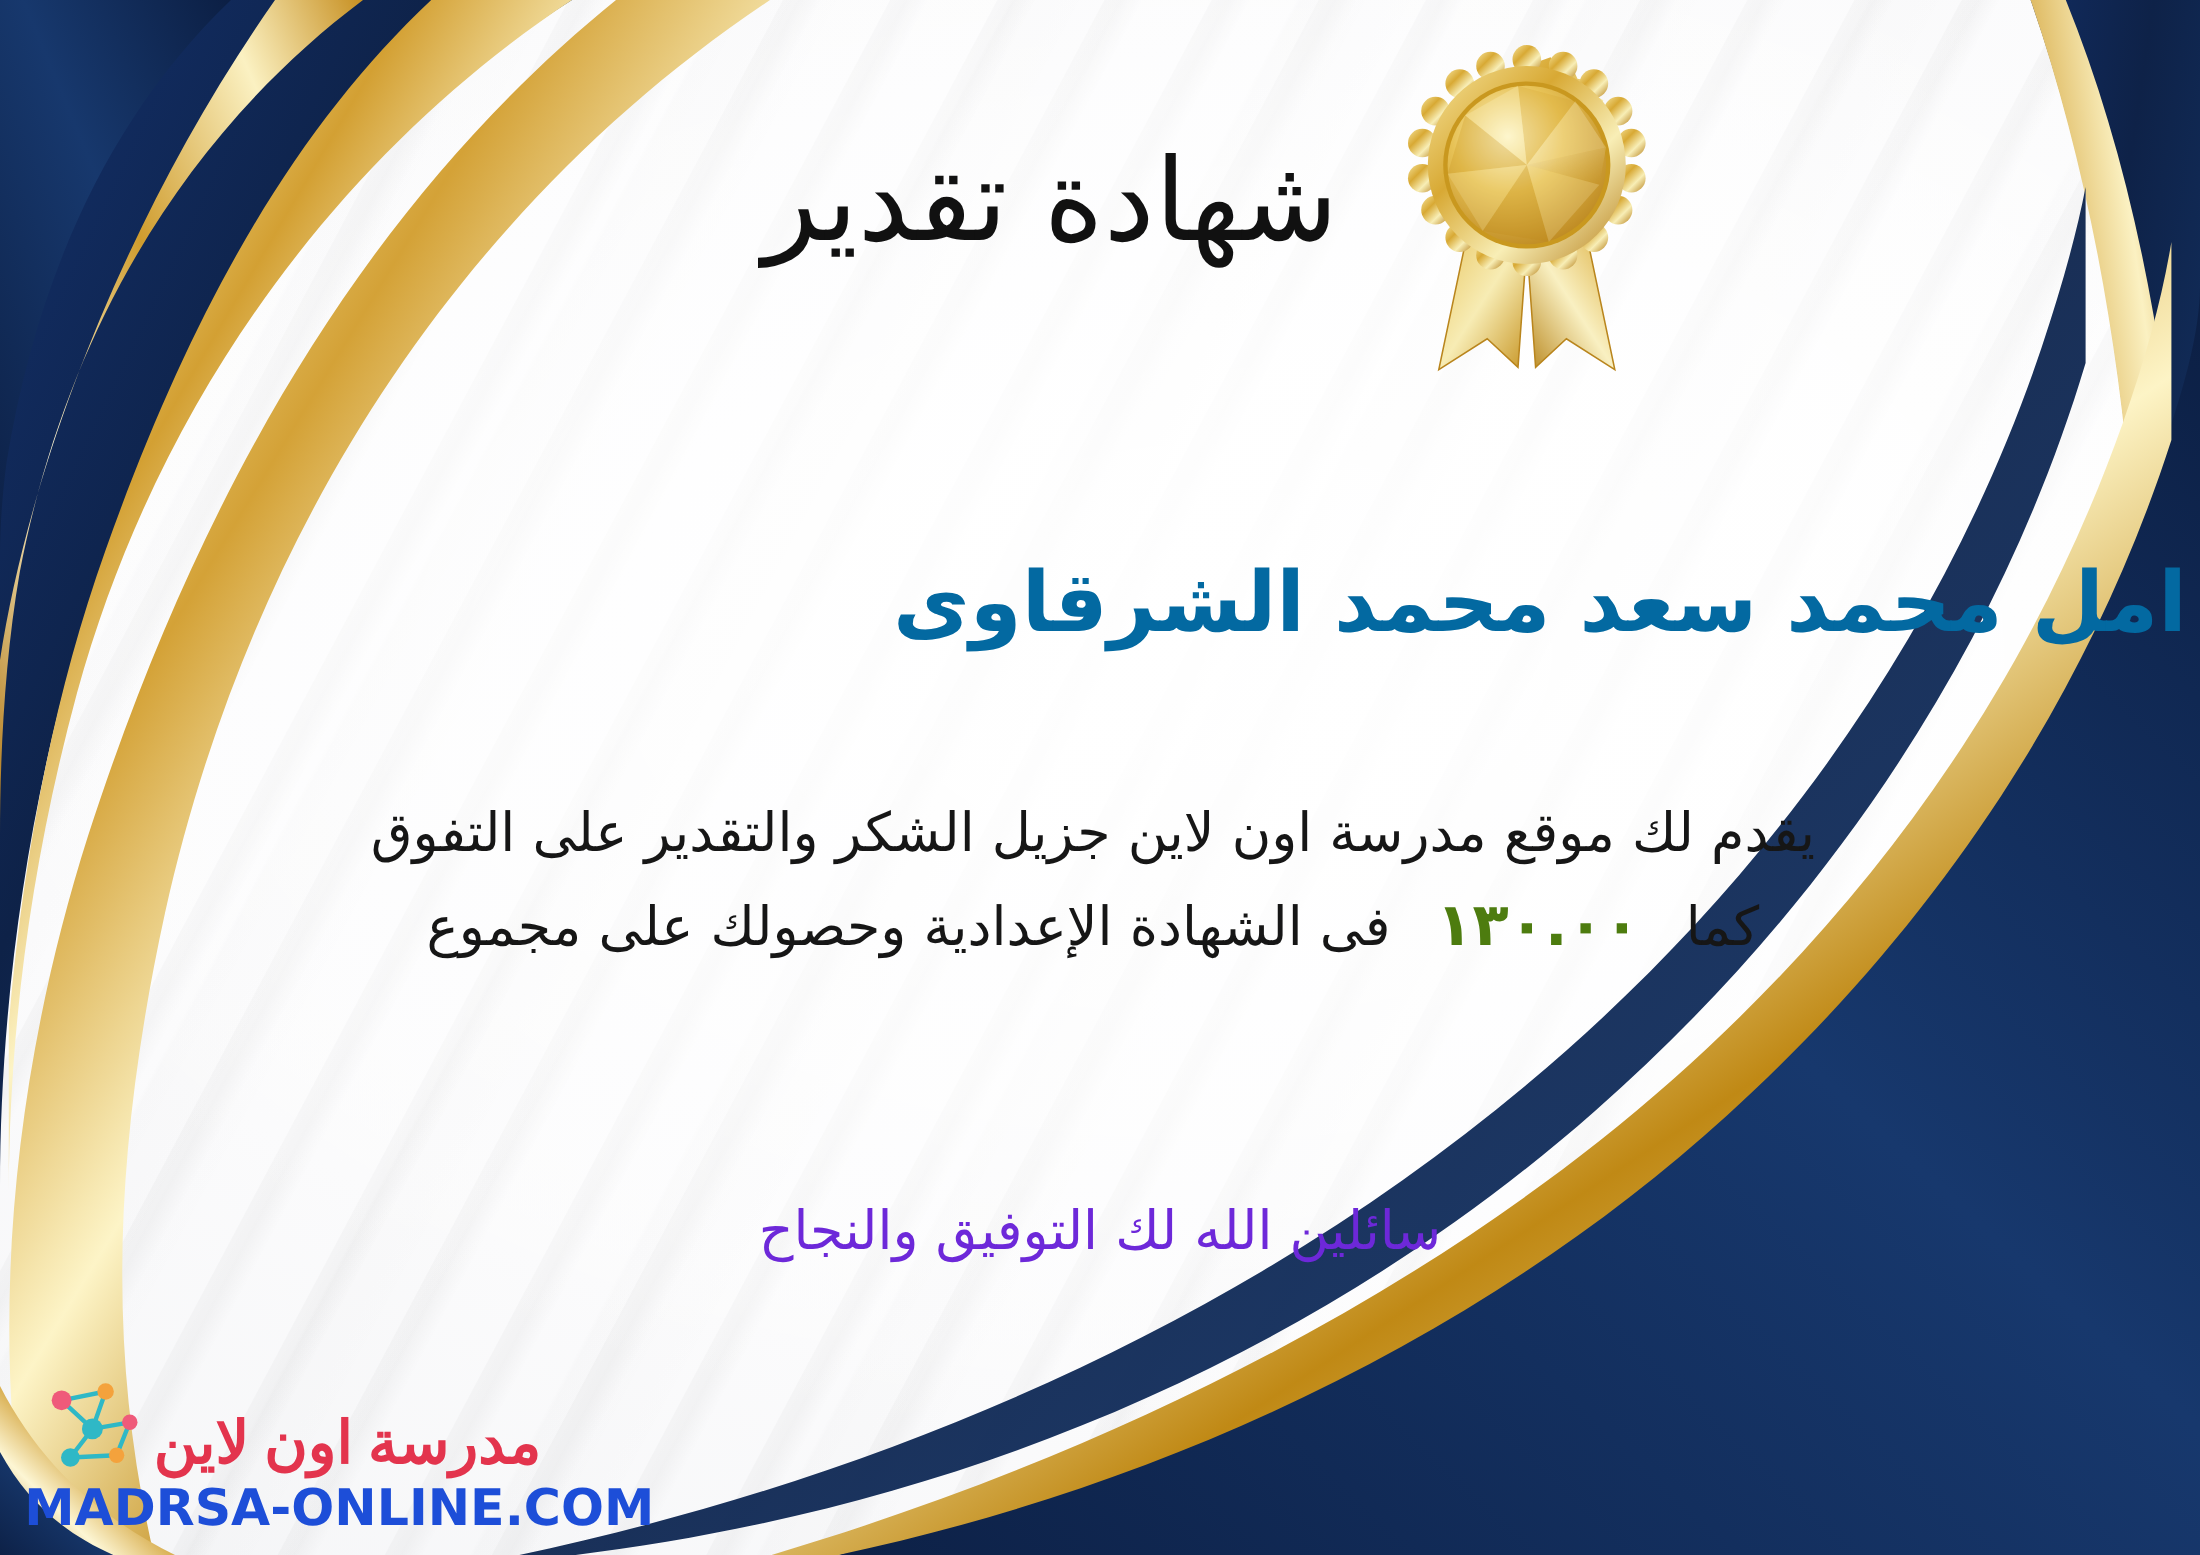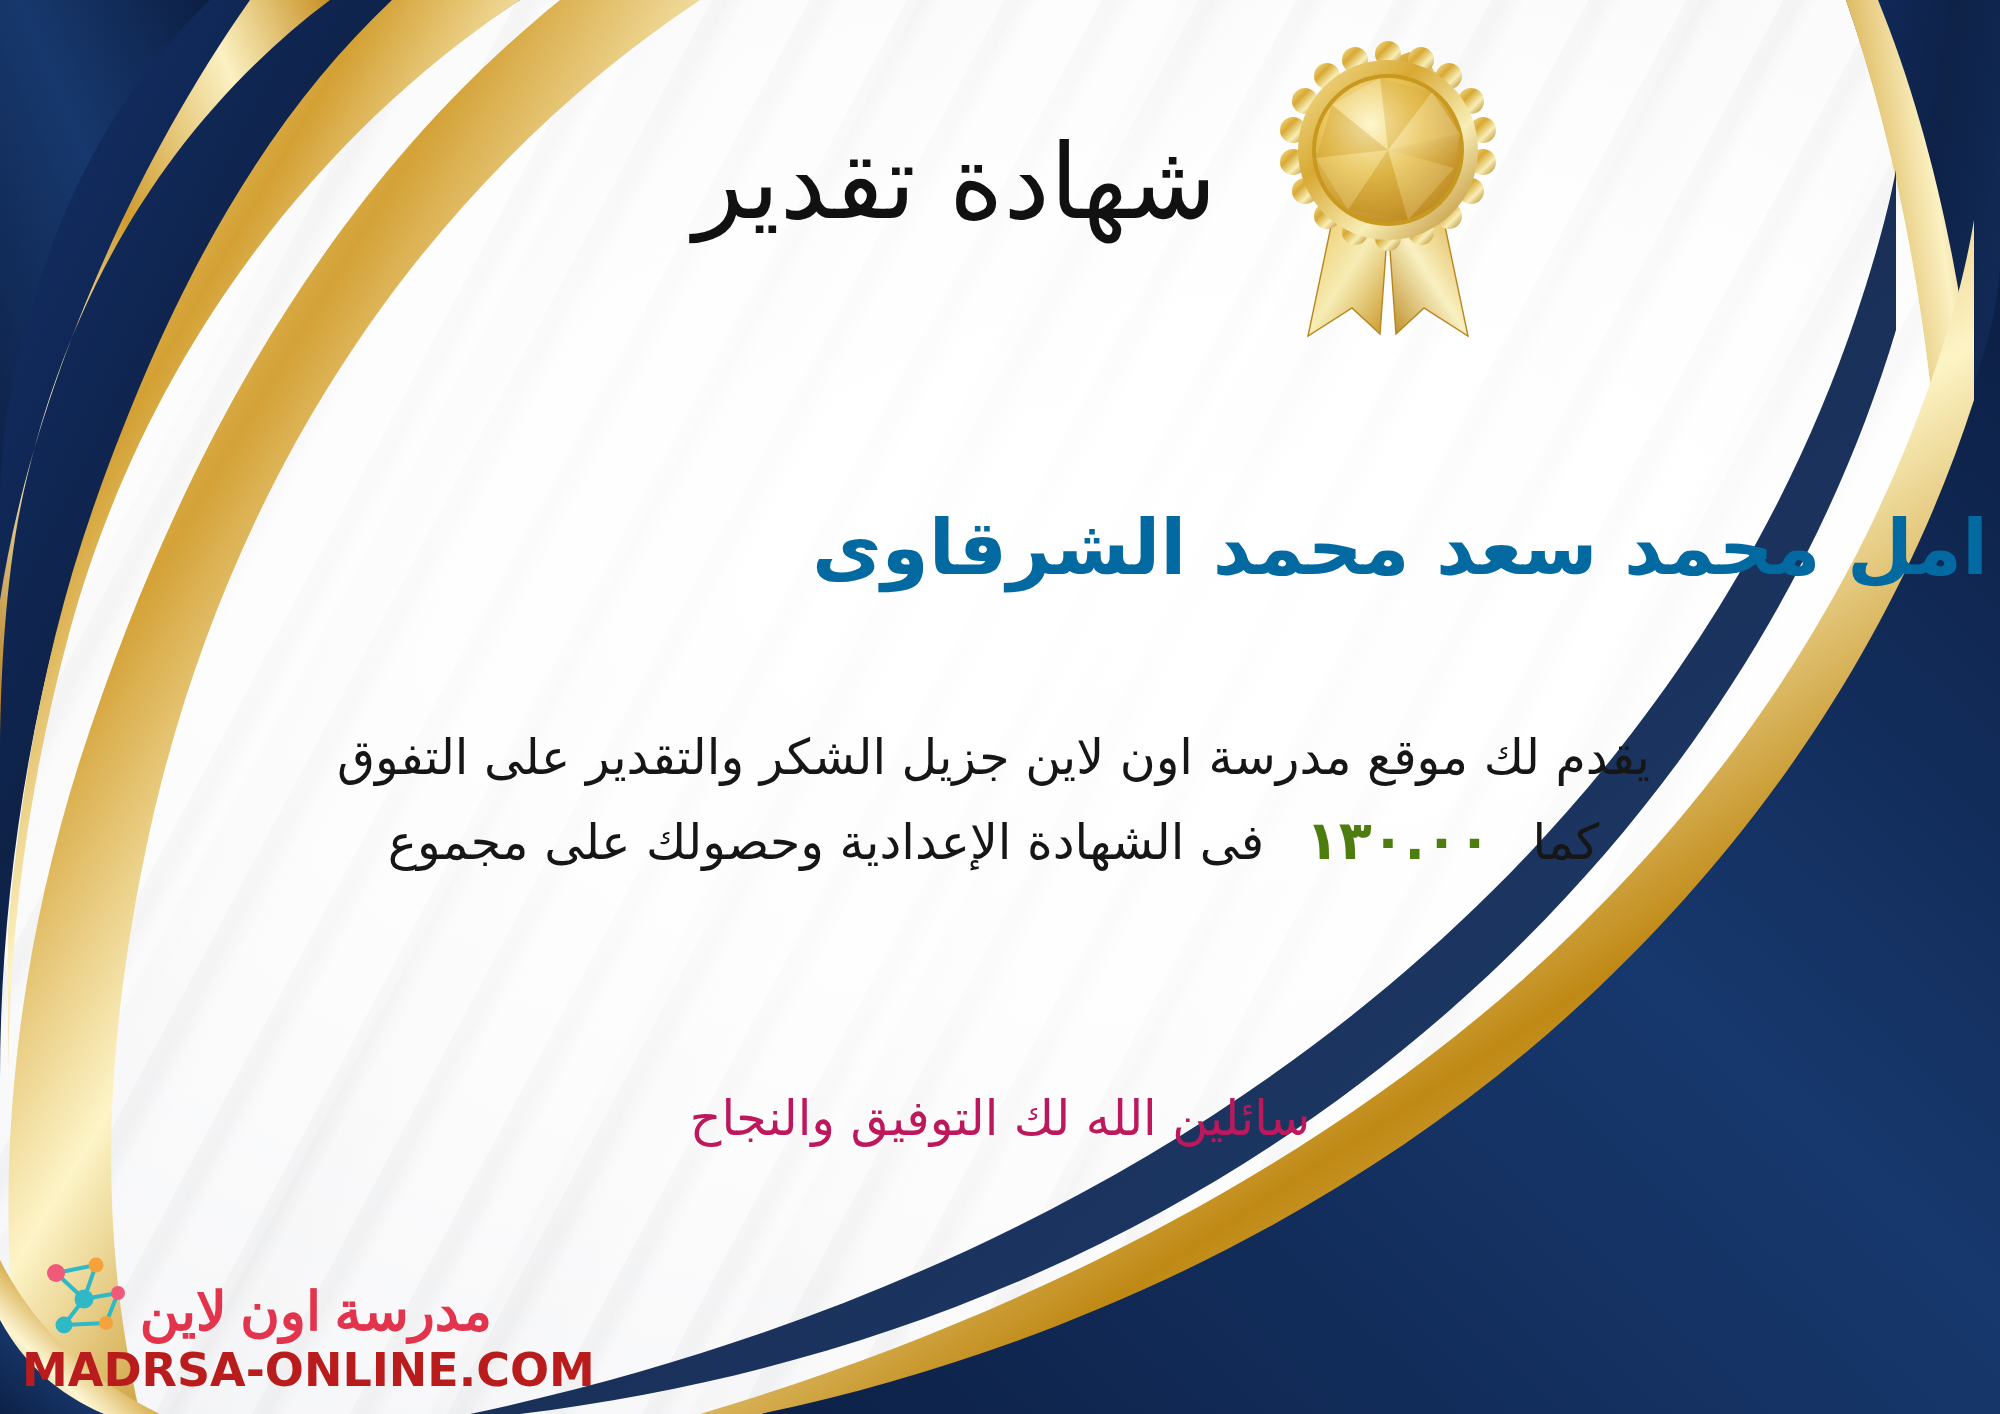--- a/index.html
+++ b/index.html
@@ -68,39 +68,39 @@
     color:#161616;font-weight:400;
   }
   .body-line{display:block;white-space:nowrap;}
   .grade{
     color:#4d7c0f;font-weight:700;font-size:54px;
     padding:0 26px;
   }
   .wish{
     position:absolute;top:1085px;left:0;right:0;
     text-align:center;
-    font-size:49px;line-height:1.4;color:#be185d;
+    font-size:49px;line-height:1.4;color:#6d28d9;
   }
 
   
   .seal{position:absolute;top:40px;left:1268px;width:240px;height:300px;}
   .seal svg{width:240px;height:300px;display:block;}
 
   
   .brand{
     position:absolute;left:22px;bottom:30px;
     width:470px;height:135px;direction:rtl;
   }
   .brand-row{display:flex;align-items:flex-end;gap:10px;font-family:Liberation Serif, serif;}
   .brand-ar{
     font-size:54px;font-weight:700;color:#e3344d;
     line-height:1.05;letter-spacing:-1px;white-space:nowrap;
   }
   .brand-url{
-    font-size:46px;font-weight:700;color:#b91c1c;
+    font-size:46px;font-weight:700;color:#1d4ed8;
     letter-spacing:0px;direction:ltr;text-align:left;
     margin-top:2px;white-space:nowrap;
   }
   .brand-mark{width:96px;height:92px;flex:0 0 96px;}
   .brand-mark svg{width:96px;height:92px;display:block;}
 </style>
 </head>
 <body>
 
 <div class="cert">

